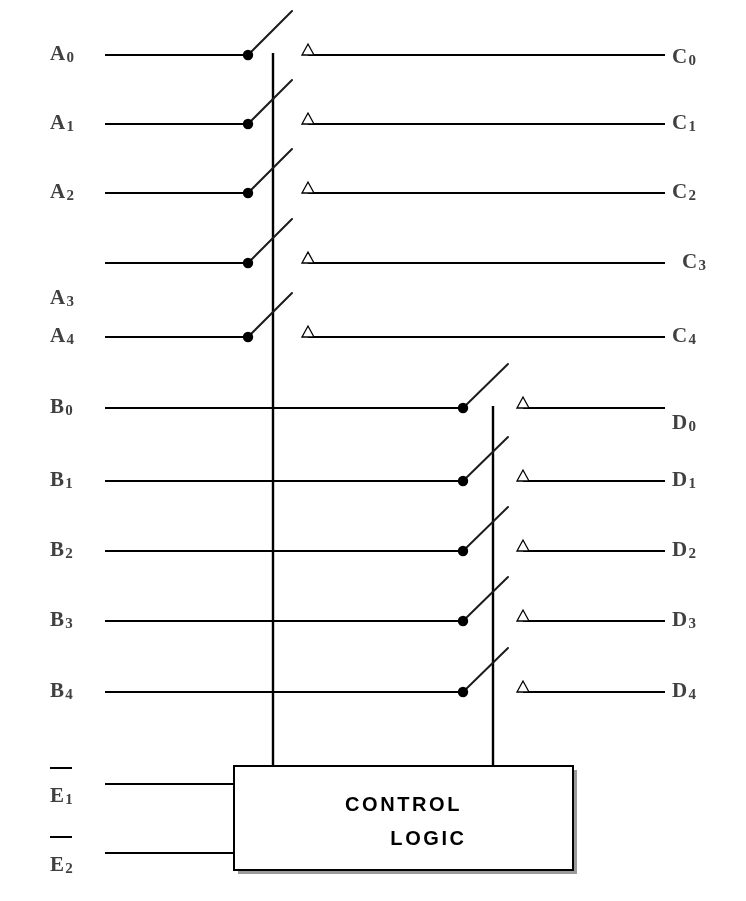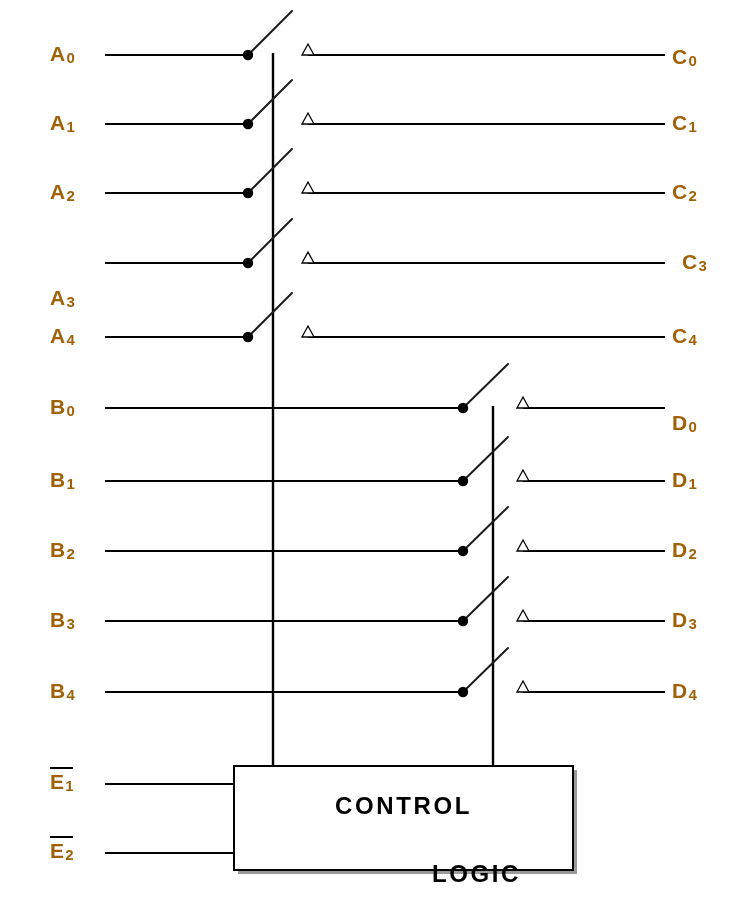--- a/index.html
+++ b/index.html
@@ -58,48 +58,48 @@
     fill: #9a9a9a;
     stroke: none;
   }
   .box-rect {
     fill: #ffffff;
     stroke: #000000;
     stroke-width: 2.0;
   }
   .pin-label {
     position: absolute;
-    font-family: Liberation Sans, sans-serif;
+    font-family: Liberation Serif, serif;
     font-size: 21px;
     font-weight: bold;
-    color: #a16207;
+    color: #404040;
     white-space: nowrap;
     line-height: 1;
     letter-spacing: 0.2px;
   }
   .pin-label .sub {
     font-size: 15px;
     font-weight: bold;
     vertical-align: baseline;
     position: relative;
     top: 2px;
     left: 1px;
   }
   .pin-label.right-pin {
     text-align: left;
   }
   .pin-label.overbar .bar-group {
     border-top: 2.2px solid #000000;
-    padding-top: 2px;
+    padding-top: 16px;
     display: inline-block;
   }
   .box-text {
     position: absolute;
     font-family: "Liberation Sans", sans-serif;
-    font-size: 24px;
+    font-size: 20px;
     font-weight: bold;
     color: #000000;
     letter-spacing: 2.6px;
     white-space: nowrap;
     text-align: center;
     line-height: 1;
   }
 </style>
 </head>
 <body>
@@ -190,15 +190,15 @@
       <div class="pin-label right-pin" style="left: 672px; top: 539px;">D<span class="sub">2</span></div>
       <div class="pin-label" style="left: 50px; top: 609px;">B<span class="sub">3</span></div>
       <div class="pin-label right-pin" style="left: 672px; top: 609px; text-align: right;">D<span class="sub">3</span></div>
       <div class="pin-label" style="left: 50px; top: 680px;">B<span class="sub">4</span></div>
       <div class="pin-label right-pin" style="left: 672px; top: 680px;">D<span class="sub">4</span></div>
       <div class="pin-label overbar" style="left: 50px; top: 767px;"><span class="bar-group">E<span class="sub">1</span></span></div>
       <div class="pin-label overbar" style="left: 50px; top: 836px;"><span class="bar-group">E<span class="sub">2</span></span></div>
     </div>
 
   <div class="box-text" id="box-line-1" style="left: 234px; width: 339px; top: 794px;">CONTROL</div>
-  <div class="box-text" id="box-line-2" style="left: 234px; width: 389px; top: 862px; margin-left: 48px;">LOGIC</div>
+  <div class="box-text" id="box-line-2" style="left: 234px; width: 389px; top: 828px;">LOGIC</div>
 
 </div>
 
 </body></html>

